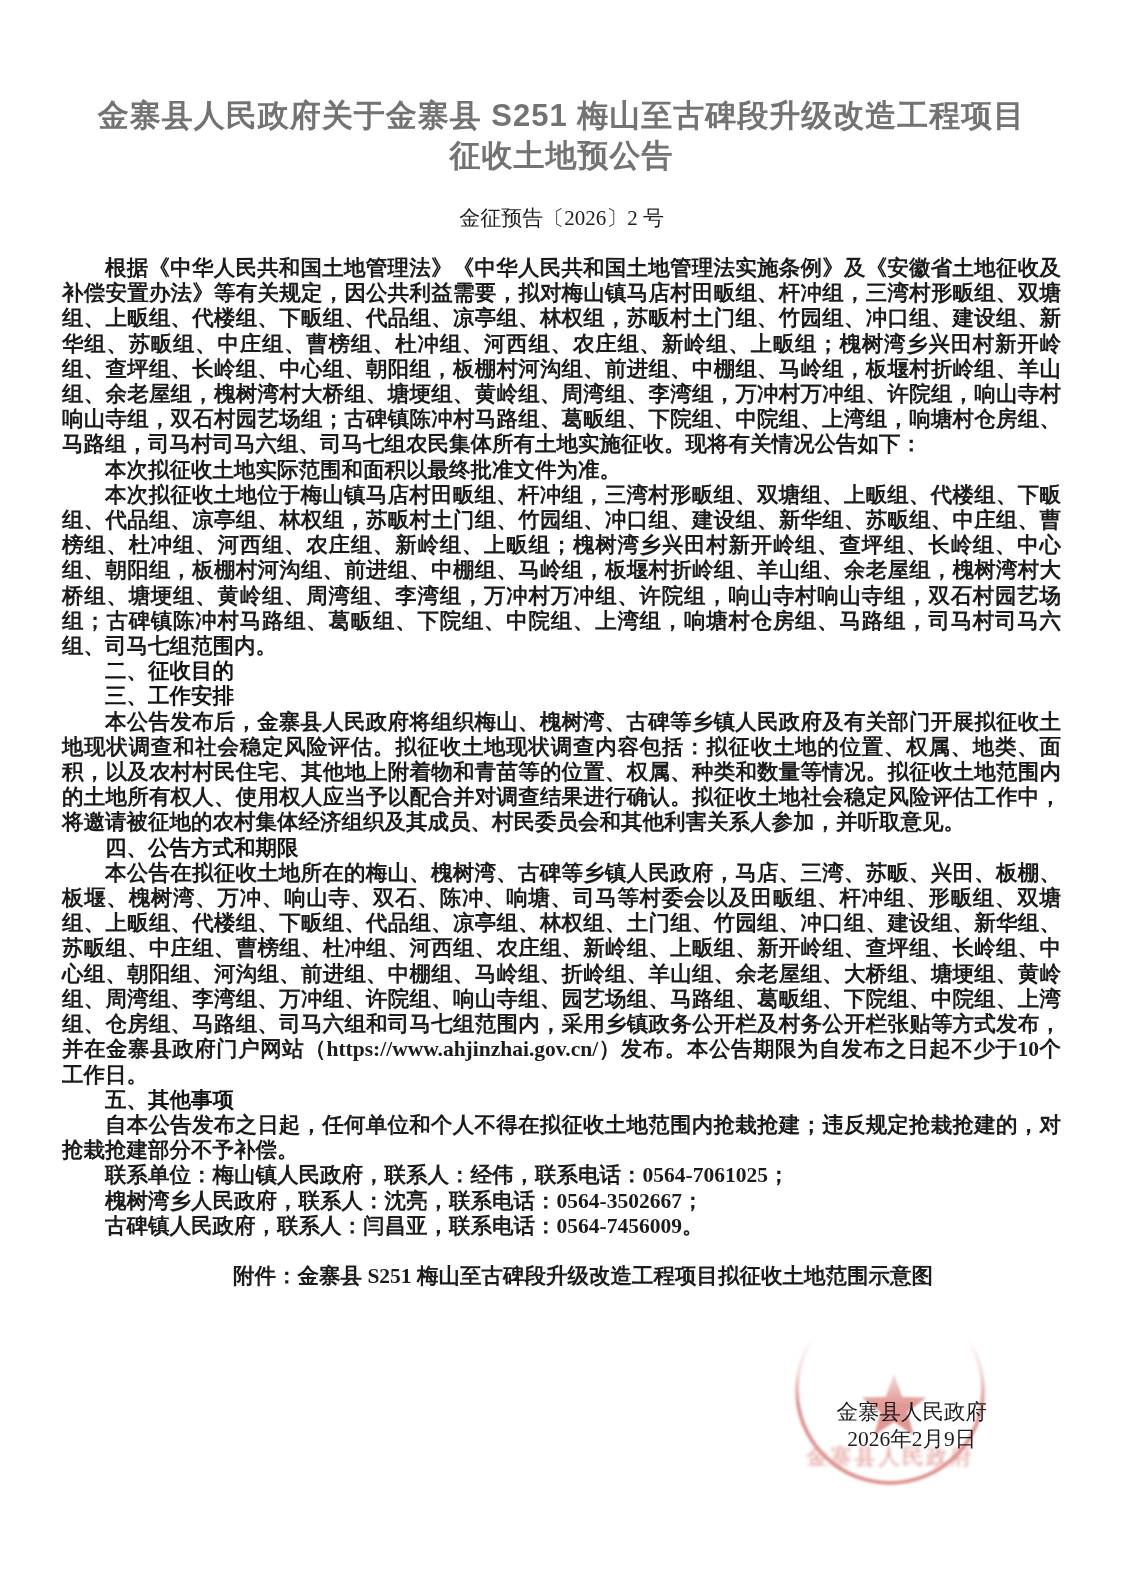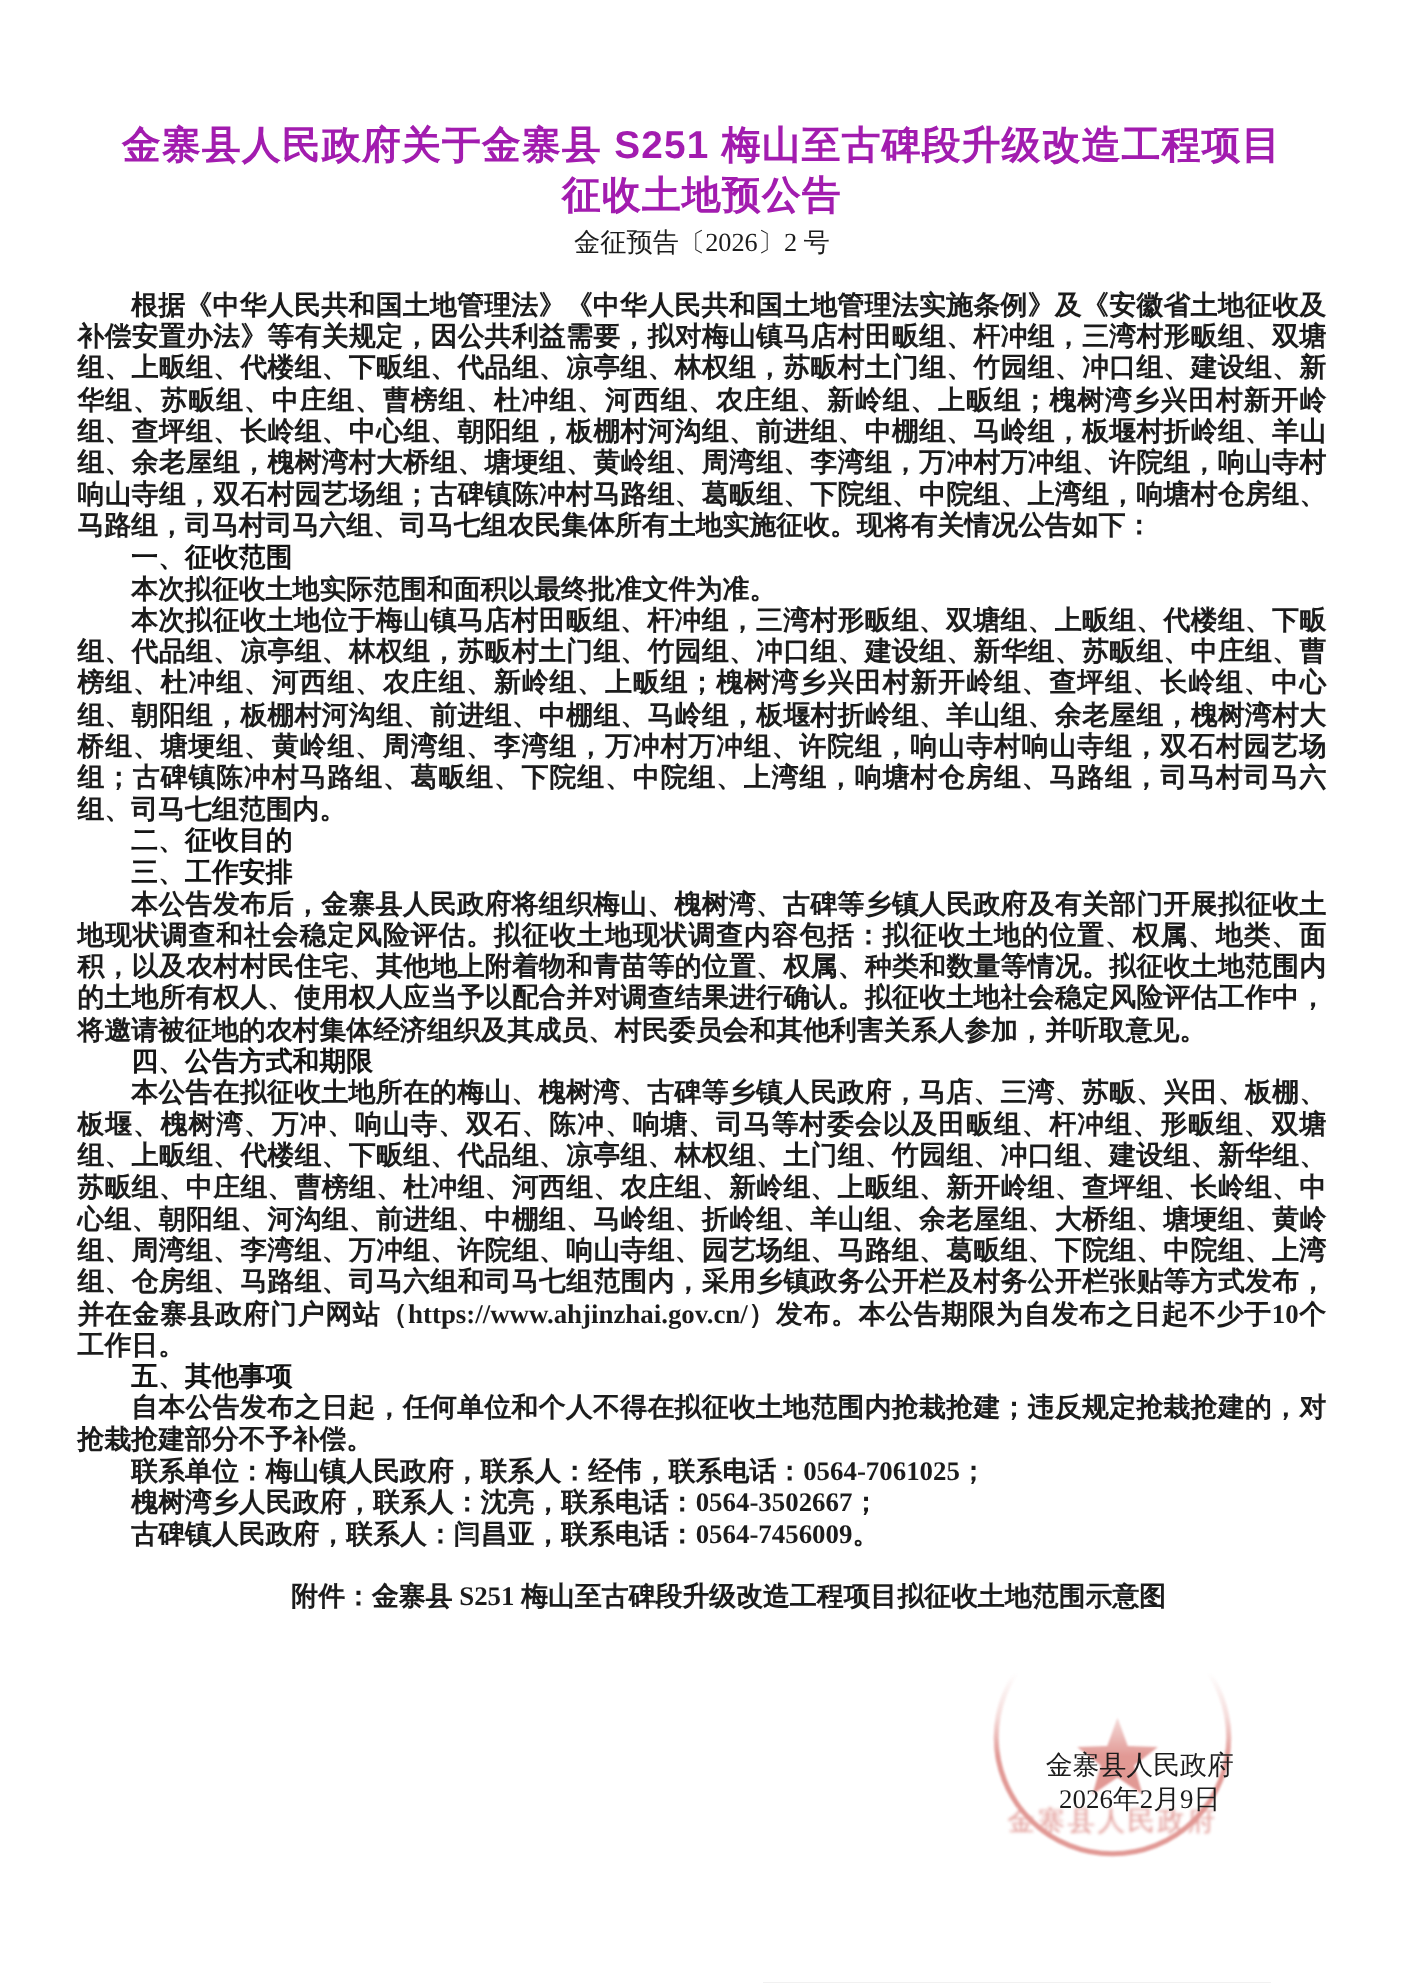--- a/index.html
+++ b/index.html
@@ -5,24 +5,24 @@
   html,body{margin:0;padding:0;background:#e8e8e8;}
   .page{
     position:relative;width:1121px;height:1586px;background:#ffffff;
     overflow:hidden;color:#1c1c1c;margin:0 auto;
     font-family:"Liberation Serif","DejaVu Serif",serif;
   }
   .content{position:absolute;left:62px;top:96px;width:999px;z-index:2;}
   .doc-title{
     font-family:"Liberation Sans","DejaVu Sans",sans-serif;
     font-weight:700;font-size:31px;line-height:40px;text-align:center;
-    letter-spacing:1px;color:#a21caf;
+    letter-spacing:1px;color:#737373;
   }
   .doc-number{
-    font-size:21px;line-height:28px;text-align:center;margin-top:4px;color:#1c1c1c;
+    font-size:21px;line-height:28px;text-align:center;margin-top:28px;color:#1c1c1c;
   }
   .doc-body{
     margin-top:24px;font-size:21.5px;line-height:25.2px;
     text-align:justify;text-justify:inter-ideograph;
   }
   .doc-body p{margin:0;text-indent:2em;font-weight:bold;}
   .section-heading{
     margin:0;text-indent:2em;font-weight:700;
     font-family:"Liberation Sans","DejaVu Sans",sans-serif;
     font-size:21.5px;line-height:25.2px;color:#141414;
@@ -46,21 +46,20 @@
       <div>金寨县人民政府关于金寨县 S251 梅山至古碑段升级改造工程项目</div>
       <div>征收土地预公告</div>
     </div>
 
     <div class="doc-number">金征预告〔2026〕2 号</div>
 
     <div class="doc-body">
 
       <p>根据《中华人民共和国土地管理法》《中华人民共和国土地管理法实施条例》及《安徽省土地征收及补偿安置办法》等有关规定，因公共利益需要，拟对梅山镇马店村田畈组、杆冲组，三湾村形畈组、双塘组、上畈组、代楼组、下畈组、代品组、凉亭组、林权组，苏畈村土门组、竹园组、冲口组、建设组、新华组、苏畈组、中庄组、曹榜组、杜冲组、河西组、农庄组、新岭组、上畈组；槐树湾乡兴田村新开岭组、查坪组、长岭组、中心组、朝阳组，板棚村河沟组、前进组、中棚组、马岭组，板堰村折岭组、羊山组、余老屋组，槐树湾村大桥组、塘埂组、黄岭组、周湾组、李湾组，万冲村万冲组、许院组，响山寺村响山寺组，双石村园艺场组；古碑镇陈冲村马路组、葛畈组、下院组、中院组、上湾组，响塘村仓房组、马路组，司马村司马六组、司马七组农民集体所有土地实施征收。现将有关情况公告如下：</p>
 
-      <p class="section-heading">一、征收范围</p>
       <p>本次拟征收土地实际范围和面积以最终批准文件为准。</p>
       <p>本次拟征收土地位于梅山镇马店村田畈组、杆冲组，三湾村形畈组、双塘组、上畈组、代楼组、下畈组、代品组、凉亭组、林权组，苏畈村土门组、竹园组、冲口组、建设组、新华组、苏畈组、中庄组、曹榜组、杜冲组、河西组、农庄组、新岭组、上畈组；槐树湾乡兴田村新开岭组、查坪组、长岭组、中心组、朝阳组，板棚村河沟组、前进组、中棚组、马岭组，板堰村折岭组、羊山组、余老屋组，槐树湾村大桥组、塘埂组、黄岭组、周湾组、李湾组，万冲村万冲组、许院组，响山寺村响山寺组，双石村园艺场组；古碑镇陈冲村马路组、葛畈组、下院组、中院组、上湾组，响塘村仓房组、马路组，司马村司马六组、司马七组范围内。</p>
 
       <p class="section-heading">二、征收目的</p>
 
       <p class="section-heading">三、工作安排</p>
       <p>本公告发布后，金寨县人民政府将组织梅山、槐树湾、古碑等乡镇人民政府及有关部门开展拟征收土地现状调查和社会稳定风险评估。拟征收土地现状调查内容包括：拟征收土地的位置、权属、地类、面积，以及农村村民住宅、其他地上附着物和青苗等的位置、权属、种类和数量等情况。拟征收土地范围内的土地所有权人、使用权人应当予以配合并对调查结果进行确认。拟征收土地社会稳定风险评估工作中，将邀请被征地的农村集体经济组织及其成员、村民委员会和其他利害关系人参加，并听取意见。</p>
 
       <p class="section-heading">四、公告方式和期限</p>
       <p>本公告在拟征收土地所在的梅山、槐树湾、古碑等乡镇人民政府，马店、三湾、苏畈、兴田、板棚、板堰、槐树湾、万冲、响山寺、双石、陈冲、响塘、司马等村委会以及田畈组、杆冲组、形畈组、双塘组、上畈组、代楼组、下畈组、代品组、凉亭组、林权组、土门组、竹园组、冲口组、建设组、新华组、苏畈组、中庄组、曹榜组、杜冲组、河西组、农庄组、新岭组、上畈组、新开岭组、查坪组、长岭组、中心组、朝阳组、河沟组、前进组、中棚组、马岭组、折岭组、羊山组、余老屋组、大桥组、塘埂组、黄岭组、周湾组、李湾组、万冲组、许院组、响山寺组、园艺场组、马路组、葛畈组、下院组、中院组、上湾组、仓房组、马路组、司马六组和司马七组范围内，采用乡镇政务公开栏及村务公开栏张贴等方式发布，并在金寨县政府门户网站（https://www.ahjinzhai.gov.cn/）发布。本公告期限为自发布之日起不少于10个工作日。</p>

